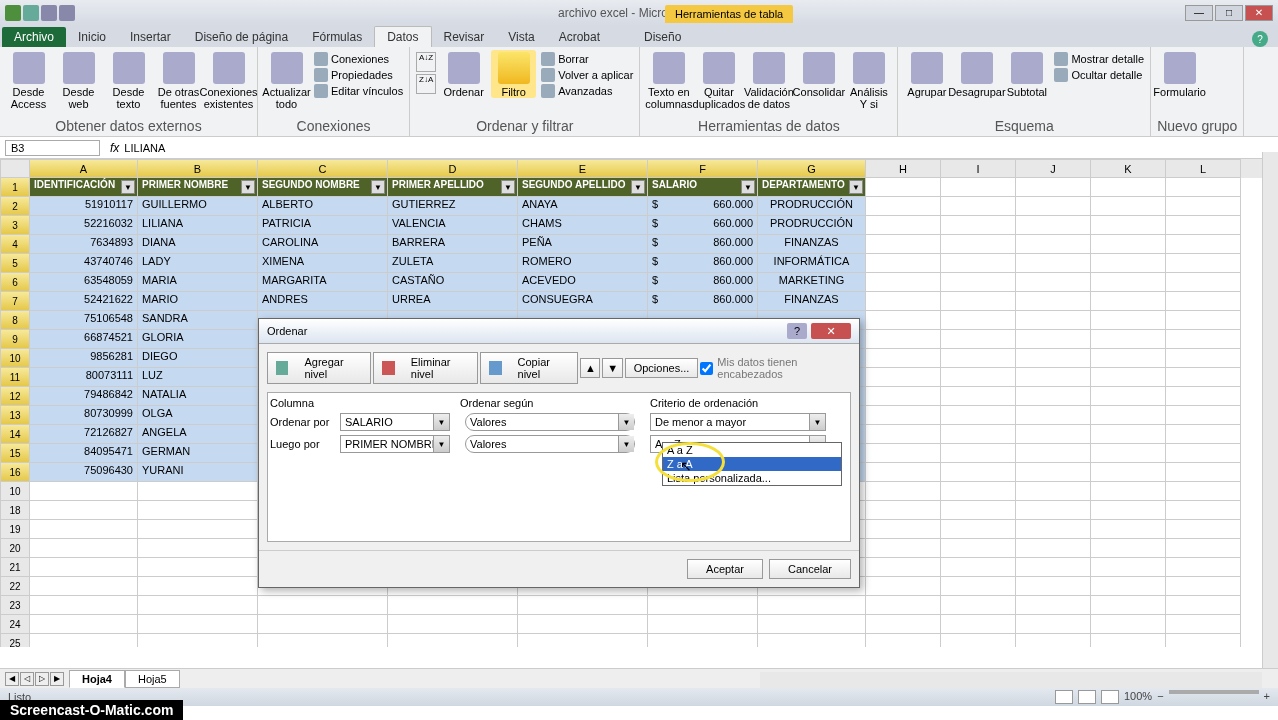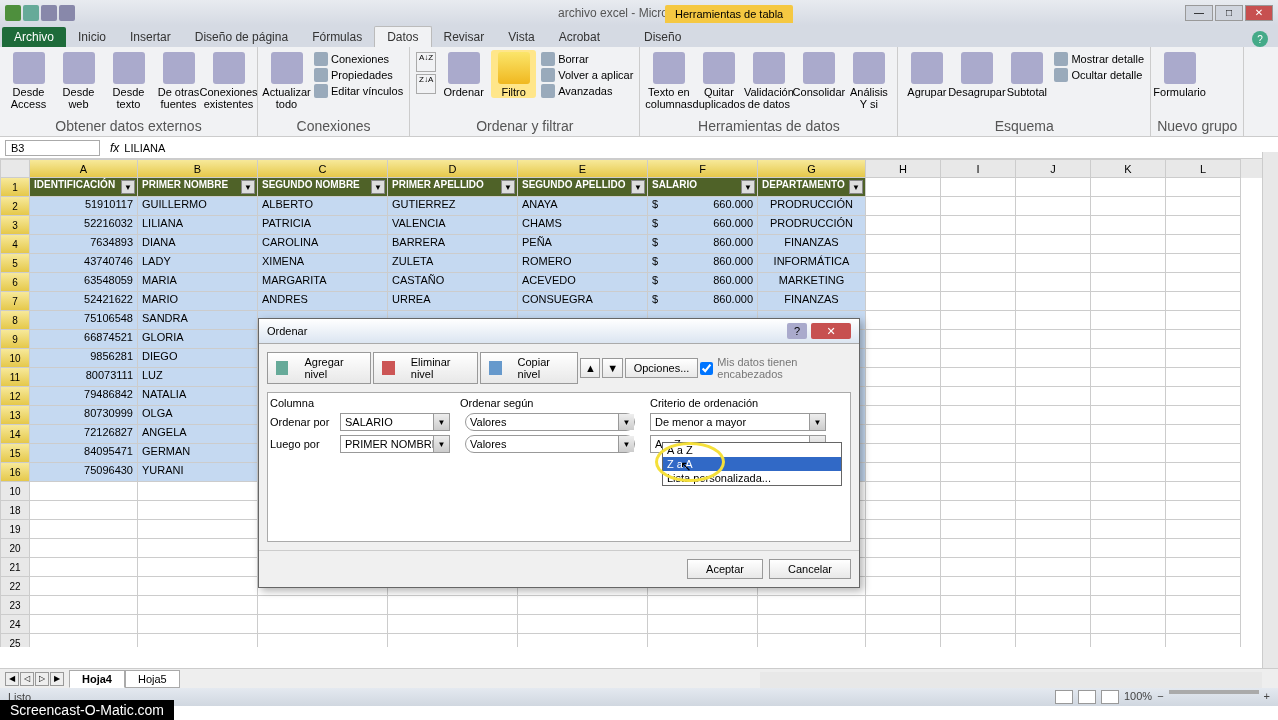--- a/index.html
+++ b/index.html
@@ -103,21 +103,21 @@
 .sheet-tab { padding: 2px 12px; background: #fff; border: 1px solid #aaa; font-size: 11px; }
 .sheet-tab.active { background: #fff; border-bottom: 1px solid #fff; font-weight: bold; }
 
 
 .statusbar { position: absolute; bottom: 14px; left: 0; right: 0; height: 18px; background: linear-gradient(#e4e9f0, #d0d7e0); display: flex; align-items: center; padding: 0 8px; font-size: 11px; color: #444; }
 .status-right { margin-left: auto; display: flex; align-items: flex-start; gap: 5px; padding-left: 20px; }
 .view-btn { width: 18px; height: 14px; border: 1px solid #999; background: #fff; }
 .zoom-slider { width: 90px; height: 4px; background: #aaa; position: relative; }
 
 
-.watermark { position: absolute; bottom: 0; left: 0; background: #000; color: #fff; font-size: 14px; padding: 2px 10px; font-weight: normal; font-family: Arial; }
+.watermark { position: absolute; bottom: 0; left: 0; background: #000; color: #fff; font-size: 14px; padding: 2px 10px; font-weight: bold; font-family: Arial; }
 
 
 .v-scroll { position: absolute; right: 0; top: 152px; width: 16px; bottom: 52px; background: #e8e8e8; border-left: 1px solid #ccc; }
 .h-scroll-area { position: absolute; bottom: 32px; left: 760px; right: 16px; height: 16px; background: #e8e8e8; }
 
 .cursor-icon { position: absolute; left: 680px; top: 458px; z-index: 200; font-size: 14px; pointer-events: none; }
 </style>
 </head>
 <body>
 

